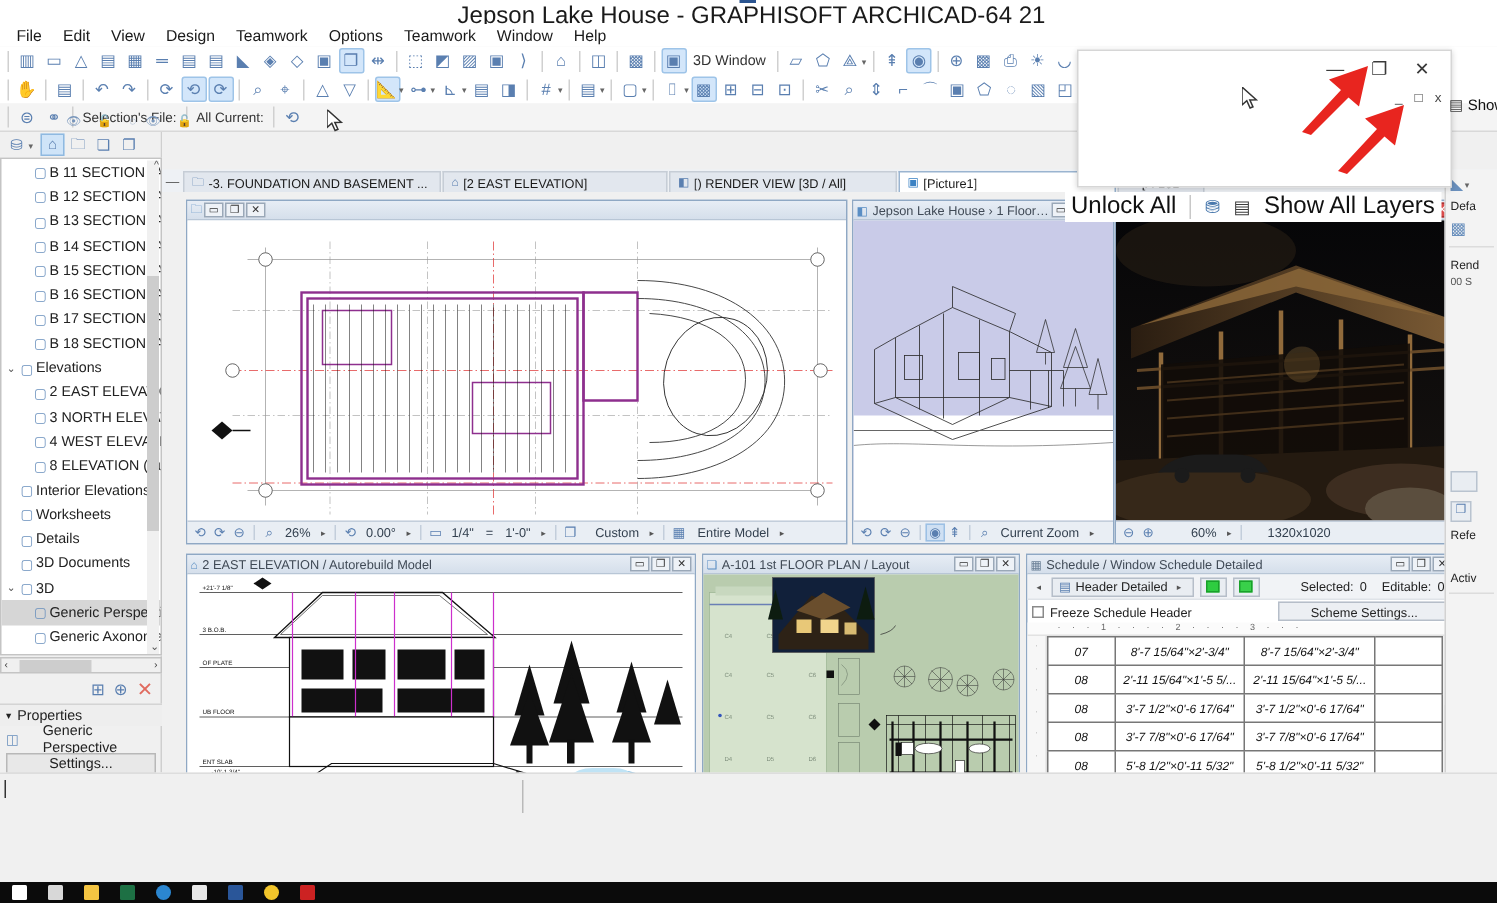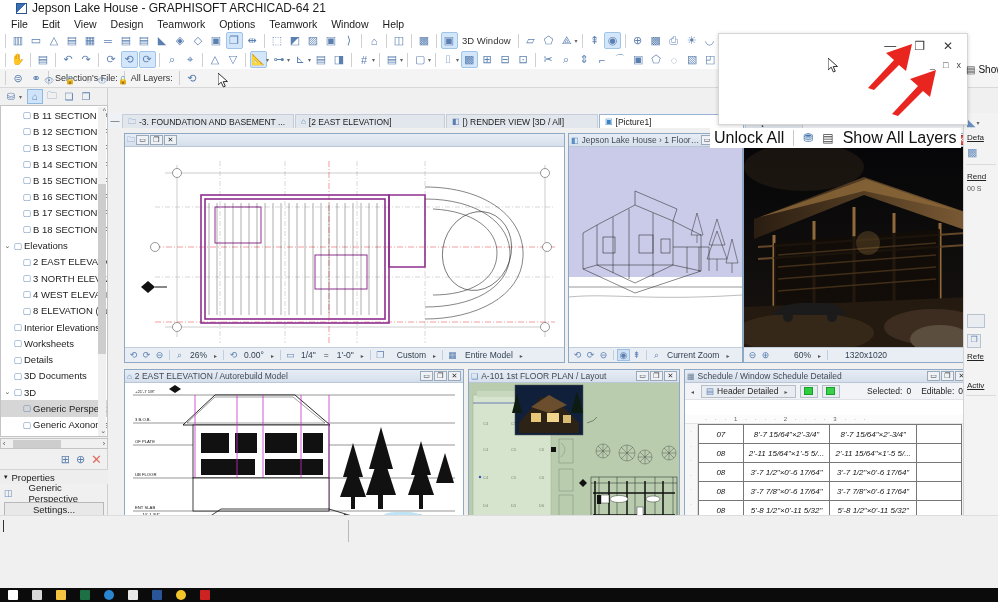--- a/index.html
+++ b/index.html
@@ -10,22 +10,22 @@
     font-family: "Liberation Sans", sans-serif;
     font-size: 11px;
     background: #f0f0f0;
     color: #222;
   }
   #app { position: relative; width: 998px; height: 602px; background:#f0f0f0; }
 
   
   .titlebar {
     position:absolute; left:0; top:0; width:998px; height:16px;
-    background:#ffffff; display:flex; align-items:center; padding-left:16px;
-    font-size:12px; color:#1a1a1a;
+    background:#ffffff; display:flex; align-items:center; padding-left:4px;
+    font-size:16px; color:#1a1a1a;flex-direction:column;
   }
   .title-ico {
     width:11px; height:11px; margin-right:5px;
     background:linear-gradient(135deg,#3b6fb5 0%,#3b6fb5 48%,#ffffff 48%,#ffffff 100%);
     border:1px solid #2a5490;
   }
 
   
   .menubar {
     position:absolute; left:0; top:16px; width:998px; height:15px;
@@ -147,21 +147,21 @@
     white-space:nowrap; overflow:hidden; background:#fff;}
   .sch-zoom { position:absolute; left:0; bottom:0; height:13px; width:100%;
     background:#eef1f5; display:flex; align-items:center; font-size:8px; padding-left:2px; gap:3px;
     border-top:1px solid #ccd4dd;}
   .zbox { border:1px solid #9fb2c6; background:#e6ecf3; padding:0 4px; font-size:7.5px;}
 
   
   .rdock { position:absolute; left:963px; top:113px; width:35px; height:445px;
     background:#f3f3f3; border-left:1px solid #d2d2d2; font-size:8px; color:#333; overflow:hidden;}
   .rd-sec { padding:3px 3px 1px 3px; }
-  .rd-title { font-size:8px; color:#222;text-decoration:underline; }
+  .rd-title { font-size:8px; color:#222; }
   .rd-ic { font-size:11px; color:#6a90bd; }
   .rd-hr { height:1px; background:#dcdcdc; margin:4px 2px; }
 
   
   .float-pal {
     position:absolute; left:718px; top:33px; width:250px; height:92px;
     background:#ffffff; border:1px solid #d6d6d6; box-shadow:0 1px 4px rgba(0,0,0,.18);
   }
   .fp-titlerow { height:24px; display:flex; align-items:center; justify-content:flex-end; gap:18px; padding-right:14px;}
   .fp-wbtn { font-size:12px; color:#3a3a3a; }
@@ -336,21 +336,21 @@
     <div class="tb-btn">▤</div>
   </div>
 
   <div class="toolbar" id="tb3">
     <div class="tb-sep"></div>
     <div class="tb-btn">⊜</div>
     <div class="tb-btn">⚭</div>
     <div class="tb-sep"></div>
     <span class="tb-field">Selection's File:</span>
     <div class="tb-sep"></div>
-    <span class="tb-field">All Layers:</span>
+    <span class="tb-field">All Current:</span>
     <div class="tb-sep"></div>
     <div class="tb-btn">⟲</div>
   </div>
 
   <div style="position:absolute;left:44px;top:76px;display:flex;gap:11px;font-size:8px;color:#7795bb;">
     <span>👁</span>
     <span>🔓</span>
     <span>◌</span>
   </div>
   <div style="position:absolute;left:97px;top:76px;display:flex;gap:11px;font-size:8px;color:#7795bb;">
@@ -1046,20 +1046,25 @@
         </div>
       <div class="sched-green">
           <span class="gsq" style="background:#39d04a;"></span>
         </div>
       <span style="margin-left:auto;">Selected:</span>
       <span>0</span>
       <span style="margin-left:6px;">Editable:</span>
       <span style="margin-right:4px;">0</span>
     </div>
 
+    <div class="sched-row2" style="position:absolute;left:0;right:0;top:30px;">
+      <span class="cbx"></span>
+      <span>Freeze Schedule Header</span>
+      <div class="sched-sett" style="margin-left:auto;width:115px;">Scheme Settings...</div>
+    </div>
 
     <div class="ruler" style="position:absolute;left:0;right:0;top:45px;">
       <span style="margin-left:18px;">·&nbsp;·&nbsp;·&nbsp;</span>
       <span>1</span>
       <span>&nbsp;·&nbsp;·&nbsp;·&nbsp;·&nbsp;</span>
       <span>2</span>
       <span>&nbsp;·&nbsp;·&nbsp;·&nbsp;·&nbsp;</span>
       <span>3</span>
       <span>&nbsp;·&nbsp;·&nbsp;·&nbsp;</span>
     </div>

